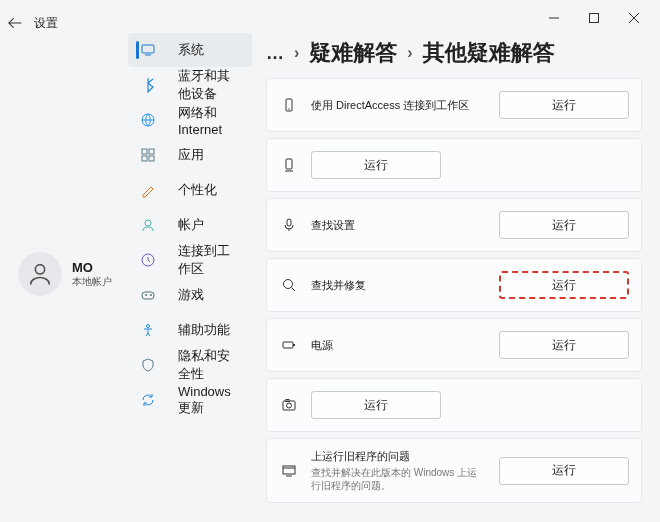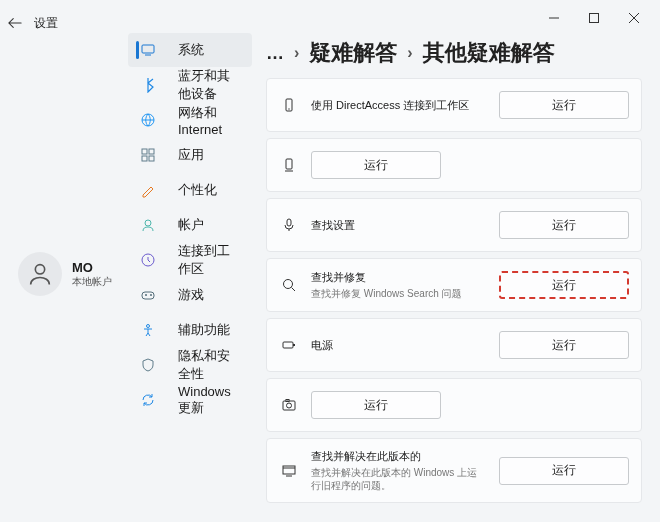--- a/index.html
+++ b/index.html
@@ -232,21 +232,20 @@
         </div>
         <div class="ts-item">
           <div class="ts-icon">
             <svg width="16" height="16" viewBox="0 0 16 16">
               <circle cx="7" cy="7" r="4.5" stroke="#333" fill="none"></circle>
               <line x1="10.5" y1="10.5" x2="14" y2="14" stroke="#333"></line>
             </svg>
           </div>
           <div class="ts-text">
             <div class="ts-title">查找并修复</div>
-            <div class="ts-sub">查找并修复 Windows Search 问题</div>
           </div>
           <div class="ts-btn highlight">运行</div>
         </div>
         <div class="ts-item">
           <div class="ts-icon">
             <svg width="16" height="16" viewBox="0 0 16 16">
               <rect x="2" y="5" width="10" height="6" rx="1" stroke="#333" fill="none"></rect>
               <rect x="12" y="7" width="2" height="2" fill="#333"></rect>
             </svg>
           </div>
@@ -267,20 +266,20 @@
         </div>
         <div class="ts-item">
           <div class="ts-icon">
             <svg width="16" height="16" viewBox="0 0 16 16">
               <rect x="2" y="3" width="12" height="8" stroke="#333" fill="none"></rect>
               <line x1="2" y1="5" x2="14" y2="5" stroke="#333"></line>
               <line x1="5" y1="13" x2="11" y2="13" stroke="#333"></line>
             </svg>
           </div>
           <div class="ts-text">
-            <div class="ts-title">查找并解决在此版本的</div>
+            <div class="ts-title">上运行旧程序的问题</div>
             <div class="ts-sub">查找并解决在此版本的 Windows 上运行旧程序的问题。</div>
           </div>
           <div class="ts-btn">运行</div>
         </div>
       </div>
   </div>
 </div>
 
 </body></html>

